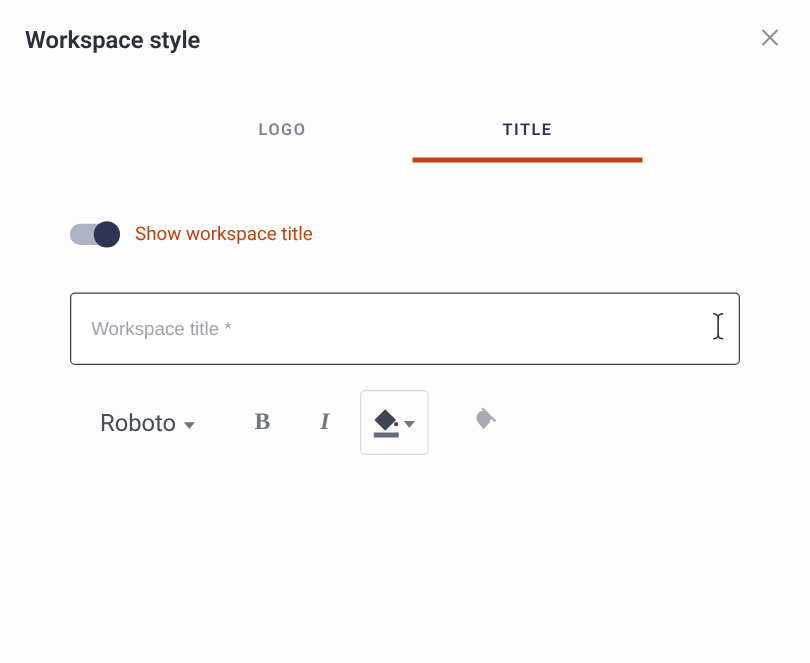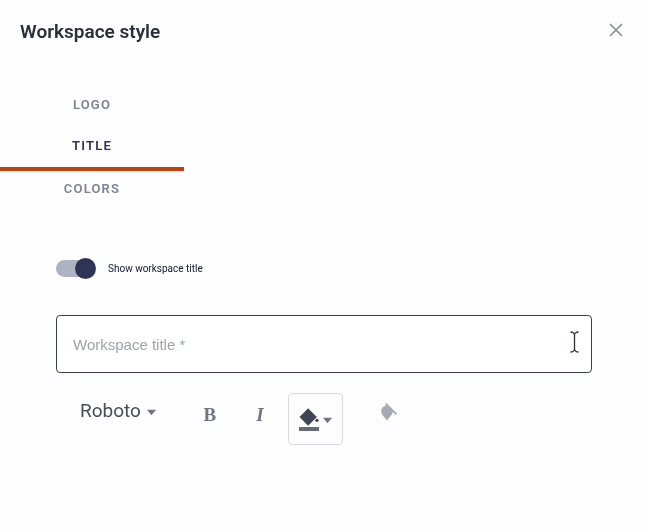--- a/index.html
+++ b/index.html
@@ -2,34 +2,34 @@
 <html><head>
 <meta charset="utf-8">
 <style>
   * { box-sizing: border-box; margin: 0; padding: 0; }
   html, body { width: 648px; height: 530px; background: #fdfdfd; font-family: -apple-system, BlinkMacSystemFont, "Segoe UI", Roboto, Arial, sans-serif; color: #2b2f3a; }
   .dialog { position: relative; width: 648px; height: 520px; padding: 0; }
   .header { display: flex; align-items: center; justify-content: space-between; padding: 20px 22px 8px 20px; }
   .title { font-size: 19px; font-weight: 600; color: #2b2f3a; }
   .close-btn { width: 20px; height: 20px; display: flex; align-items: center; justify-content: center; cursor: pointer; color: #8a8d94; }
   .close-btn svg { width: 16px; height: 16px; }
-  .tabs { display: flex; justify-content: center; gap: 0; margin-top: 36px; flex-direction: column; }
+  .tabs { display: flex; justify-content: center; gap: 12px; margin-top: 36px; }
   .tab { flex: 0 0 auto; width: 184px; text-align: center; font-size: 13px; font-weight: 600; letter-spacing: 1.2px; color: #7e8391; padding: 10px 0 14px 0; cursor: pointer; border-bottom: 2px solid transparent; }
   .tab.active { color: #2c3556; border-bottom: 4px solid #c2410c; }
   .panel { padding: 48px 56px 0 56px; }
   .toggle-row { display: flex; align-items: center; gap: 14px; margin-bottom: 38px; }
   .toggle { position: relative; width: 38px; height: 17px; background: #aeb3c4; border-radius: 10px; cursor: pointer; }
   .toggle .knob { position: absolute; top: -2px; right: -2px; width: 21px; height: 21px; background: #2c3556; border-radius: 50%; }
-  .toggle-label { font-size: 10px; color: #0f172a; }
+  .toggle-label { font-size: 15px; color: #c2410c; }
   .input-wrap { position: relative; width: 100%; }
   .text-input { width: 100%; height: 58px; border: 1px solid #3a3f4c; border-radius: 4px; padding: 12px 16px; font-size: 15px; color: #2b2f3a; background: #fff; }
   .text-input::placeholder { color: #9ea2ab; }
   .text-cursor { position: absolute; right: 12px; top: 50%; transform: translateY(-50%); color: #2b2f3a; pointer-events: none; }
   .text-cursor svg { width: 11px; height: 24px; }
-  .toolbar { display: flex; align-items: flex-start; gap: 6px; margin-top: 20px; padding-left: 14px; }
+  .toolbar { display: flex; align-items: center; gap: 6px; margin-top: 20px; padding-left: 14px; }
   .font-picker { display: flex; align-items: center; gap: 6px; font-size: 19px; color: #484c59; padding: 6px 10px; cursor: pointer; border-radius: 4px; }
   .font-picker .caret svg { width: 9px; height: 9px; }
   .tbtn { width: 44px; height: 44px; display: flex; align-items: center; justify-content: center; border-radius: 4px; cursor: pointer; color: #707580; }
   .tbtn svg { width: 20px; height: 20px; }
   .bold-letter { font-weight: 800; font-size: 19px; font-family: Georgia, 'Times New Roman', serif; color: #707580; }
   .italic-letter { font-style: italic; font-weight: 600; font-size: 19px; font-family: Georgia, 'Times New Roman', serif; color: #707580; }
   .fill-group { display: flex; align-items: center; gap: 4px; border: 1px solid #d9dbe0; border-radius: 4px; padding: 6px 10px; height: 52px; }
   .fill-group .caret svg { width: 9px; height: 9px; }
   .fill-icon { display: flex; flex-direction: column; align-items: center; }
   .fill-icon svg { width: 20px; height: 18px; }
@@ -49,21 +49,20 @@
           <line x1="2" y1="2" x2="14" y2="14"></line>
           <line x1="14" y1="2" x2="2" y2="14"></line>
         </svg>
       </span>
     </div>
   </div>
 
   <div class="tabs">
     <div class="tab">LOGO</div>
     <div class="tab active">TITLE</div>
-    <div class="tab">COLORS</div>
   </div>
 
   <div class="panel">
 
     <div class="toggle-row">
       <div class="toggle">
         <div class="knob"></div>
       </div>
       <div class="toggle-label">Show workspace title</div>
     </div>

